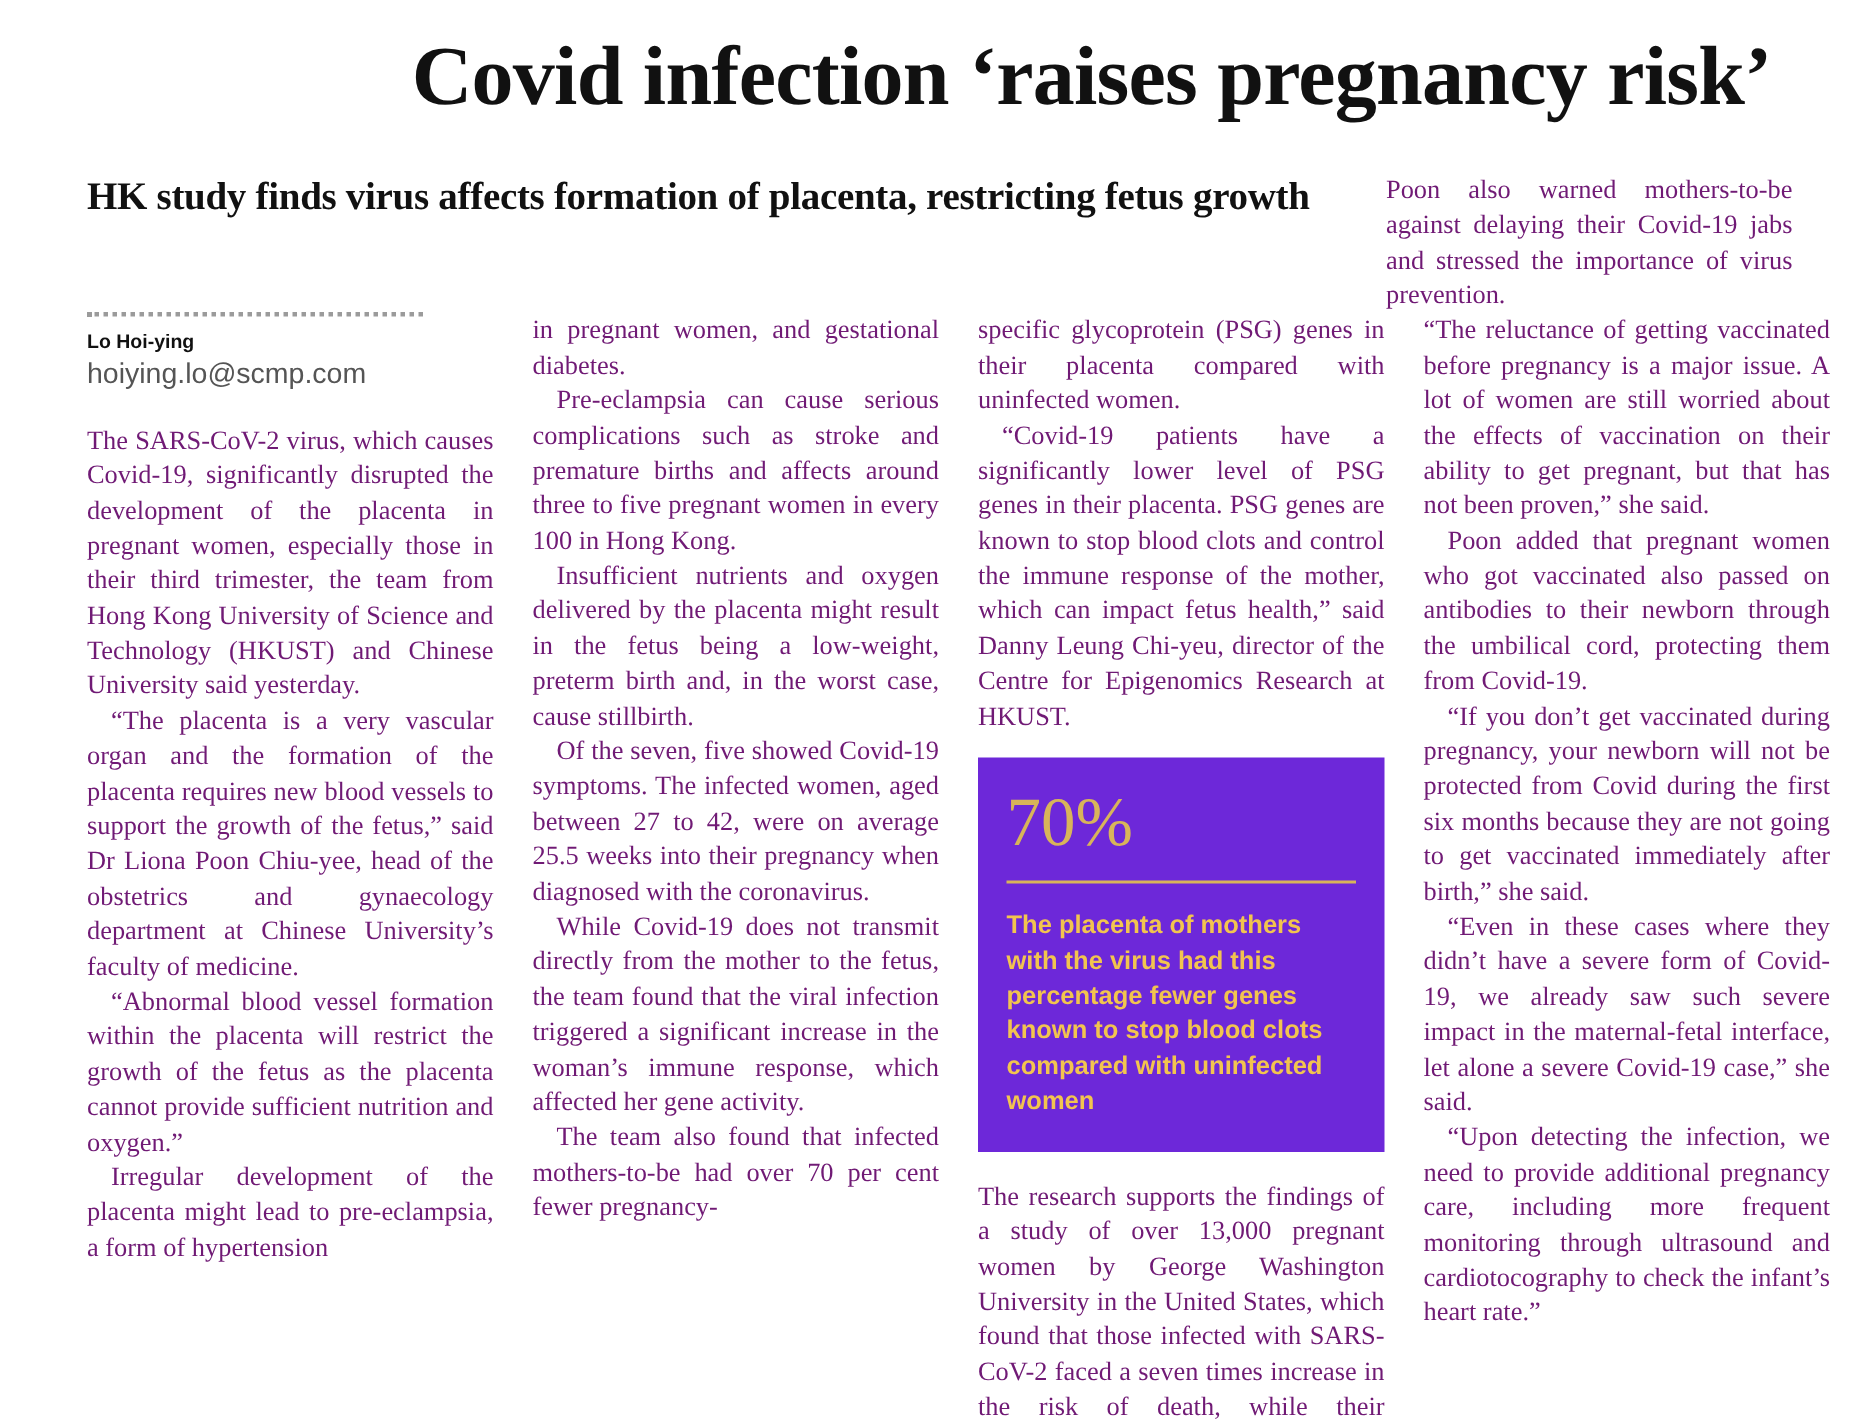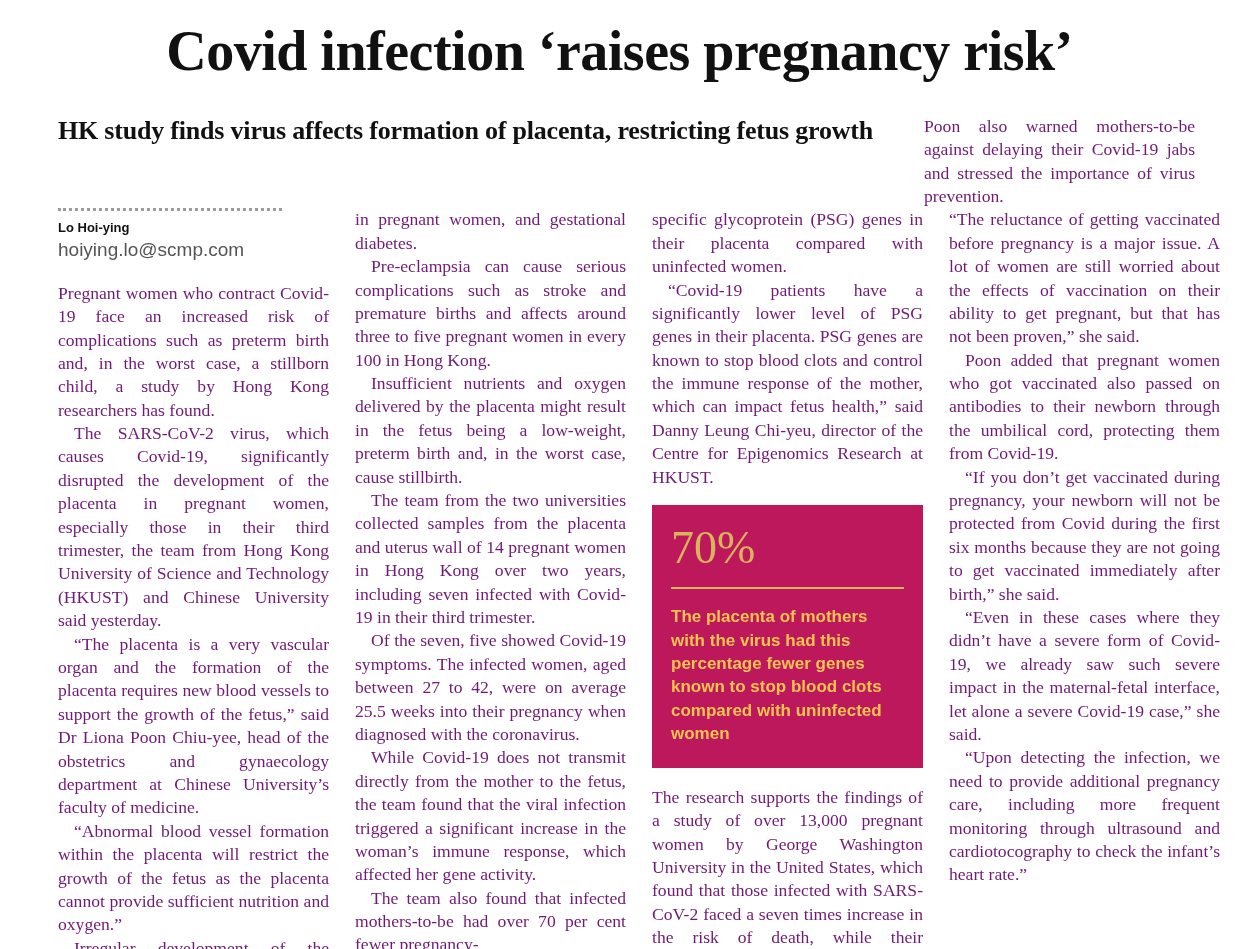--- a/index.html
+++ b/index.html
@@ -21,21 +21,21 @@
     box-sizing: border-box;
     padding: 22px 58px 0 58px;
   }
   .headline {
     font-family: "Liberation Serif", serif;
     font-size: 56px;
     line-height: 1.05;
     font-weight: 700;
     letter-spacing: -0.5px;
     margin: 0 0 34px 0;
-    text-align: center;
+    text-align: right;
     color: #111111;
   }
   .body-grid {
     display: flex;
     gap: 26px;
     align-items: flex-start;
   }
   .col {
     width: 271px;
     flex: 0 0 271px;
@@ -79,21 +79,21 @@
     margin: 0;
     text-align: justify;
     text-justify: inter-word;
     color: #701a75;
     hyphens: auto;
   }
   p.body-text + p.body-text {
     text-indent: 16px;
   }
   .pull-quote {
-    background: #be185d;
+    background: #6d28d9;
     color: #ffffff;
     padding: 20px 19px 22px 19px;
     margin: 16px 0 18px 0;
     box-sizing: border-box;
   }
   .pull-number {
     font-size: 46px;
     line-height: 1;
     color: #d8b45a;
     font-family: "Liberation Serif", serif;
@@ -142,32 +142,30 @@
       <p class="body-text">Poon also warned mothers-to-be against delaying their Covid-19 jabs and stressed the importance of virus prevention.</p>
     </div>
   </div>
 
   <div class="body-grid">
 
     <div class="col">
       <div class="dotted-rule"></div>
       <div class="byline-name">Lo Hoi-ying</div>
       <div class="byline-email">hoiying.lo@scmp.com</div>
-      <p class="body-text">Pregnant women who contract Covid-19 face an increased risk of complications such as preterm birth and, in the worst case, a stillborn child, a study by Hong Kong researchers has found.</p>
       <p class="body-text">The SARS-CoV-2 virus, which causes Covid-19, significantly disrupted the development of the placenta in pregnant women, especially those in their third trimester, the team from Hong Kong University of Science and Technology (HKUST) and Chinese University said yesterday.</p>
       <p class="body-text">“The placenta is a very vascular organ and the formation of the placenta requires new blood vessels to support the growth of the fetus,” said Dr Liona Poon Chiu-yee, head of the obstetrics and gynaecology department at Chinese University’s faculty of medicine.</p>
       <p class="body-text">“Abnormal blood vessel formation within the placenta will restrict the growth of the fetus as the placenta cannot provide sufficient nutrition and oxygen.”</p>
       <p class="body-text">Irregular development of the placenta might lead to pre-eclampsia, a form of hypertension</p>
     </div>
 
     <div class="col">
       <p class="body-text">in pregnant women, and gestational diabetes.</p>
       <p class="body-text">Pre-eclampsia can cause serious complications such as stroke and premature births and affects around three to five pregnant women in every 100 in Hong Kong.</p>
       <p class="body-text">Insufficient nutrients and oxygen delivered by the placenta might result in the fetus being a low-weight, preterm birth and, in the worst case, cause stillbirth.</p>
-      <p class="body-text">The team from the two universities collected samples from the placenta and uterus wall of 14 pregnant women in Hong Kong over two years, including seven infected with Covid-19 in their third trimester.</p>
       <p class="body-text">Of the seven, five showed Covid-19 symptoms. The infected women, aged between 27 to 42, were on average 25.5 weeks into their pregnancy when diagnosed with the coronavirus.</p>
       <p class="body-text">While Covid-19 does not transmit directly from the mother to the fetus, the team found that the viral infection triggered a significant increase in the woman’s immune response, which affected her gene activity.</p>
       <p class="body-text">The team also found that infected mothers-to-be had over 70 per cent fewer pregnancy-</p>
     </div>
 
     <div class="col">
       <p class="body-text">specific glycoprotein (PSG) genes in their placenta compared with uninfected women.</p>
       <p class="body-text">“Covid-19 patients have a significantly lower level of PSG genes in their placenta. PSG genes are known to stop blood clots and control the immune response of the mother, which can impact fetus health,” said Danny Leung Chi-yeu, director of the Centre for Epigenomics Research at HKUST.</p>
 
       <div class="pull-quote">

